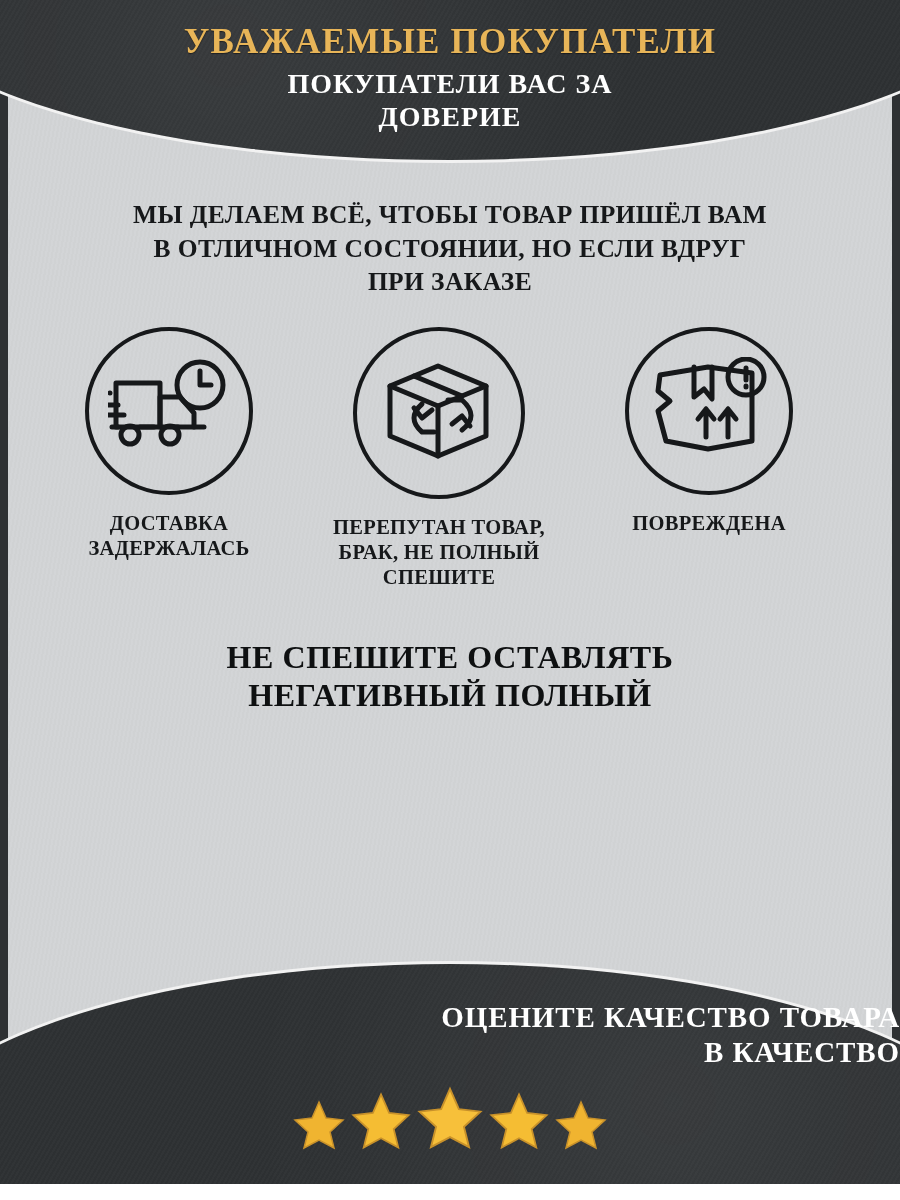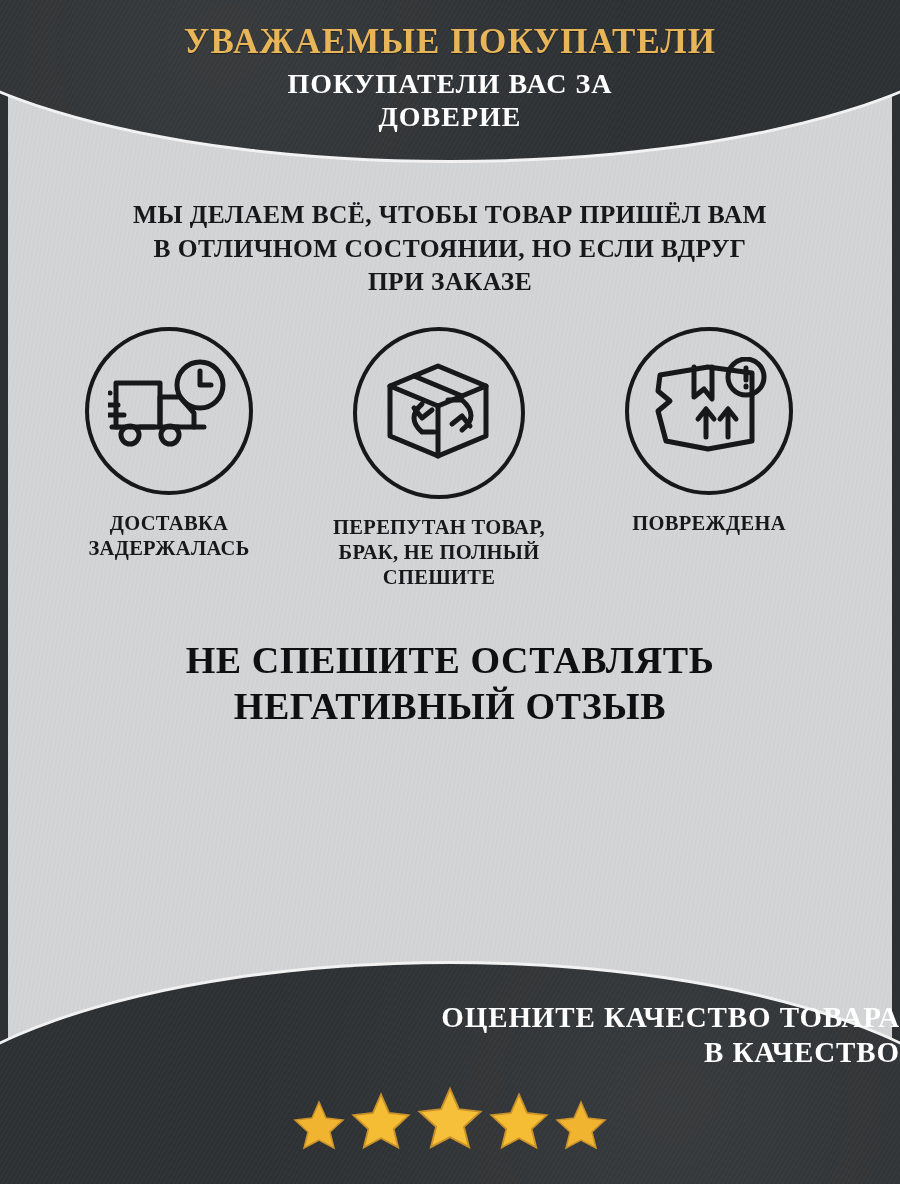--- a/index.html
+++ b/index.html
@@ -149,21 +149,21 @@
     line-height:1.22;
     letter-spacing:.3px;
   }
   .icon-label span { display:block; }
 
   
   .big-heading {
     position:absolute;
     top:638px; left:50px; right:50px;
     text-align:center;
-    font-size:38px;
+    font-size:32px;
     font-weight:bold;
     color:#0e1011;
     line-height:1.2;
     letter-spacing:.6px;
     z-index:4;
   }
   .big-heading span { display:block; }
 
   
   .support {
@@ -315,21 +315,21 @@
       </div>
       <div class="icon-label">
         <span>ПОВРЕЖДЕНА</span>
       </div>
     </div>
 
   </div>
 
   <div class="big-heading">
     <span>НЕ СПЕШИТЕ ОСТАВЛЯТЬ</span>
-    <span>НЕГАТИВНЫЙ ОТЗЫВ</span>
+    <span>НЕГАТИВНЫЙ ПОЛНЫЙ</span>
   </div>
 
 
   <div class="footer">
     <div class="footer-title">
       <span>ОЦЕНИТЕ КАЧЕСТВО ТОВАРА</span>
       <span>В КАЧЕСТВО</span>
     </div>
     <div class="stars">
       <span class="star">

